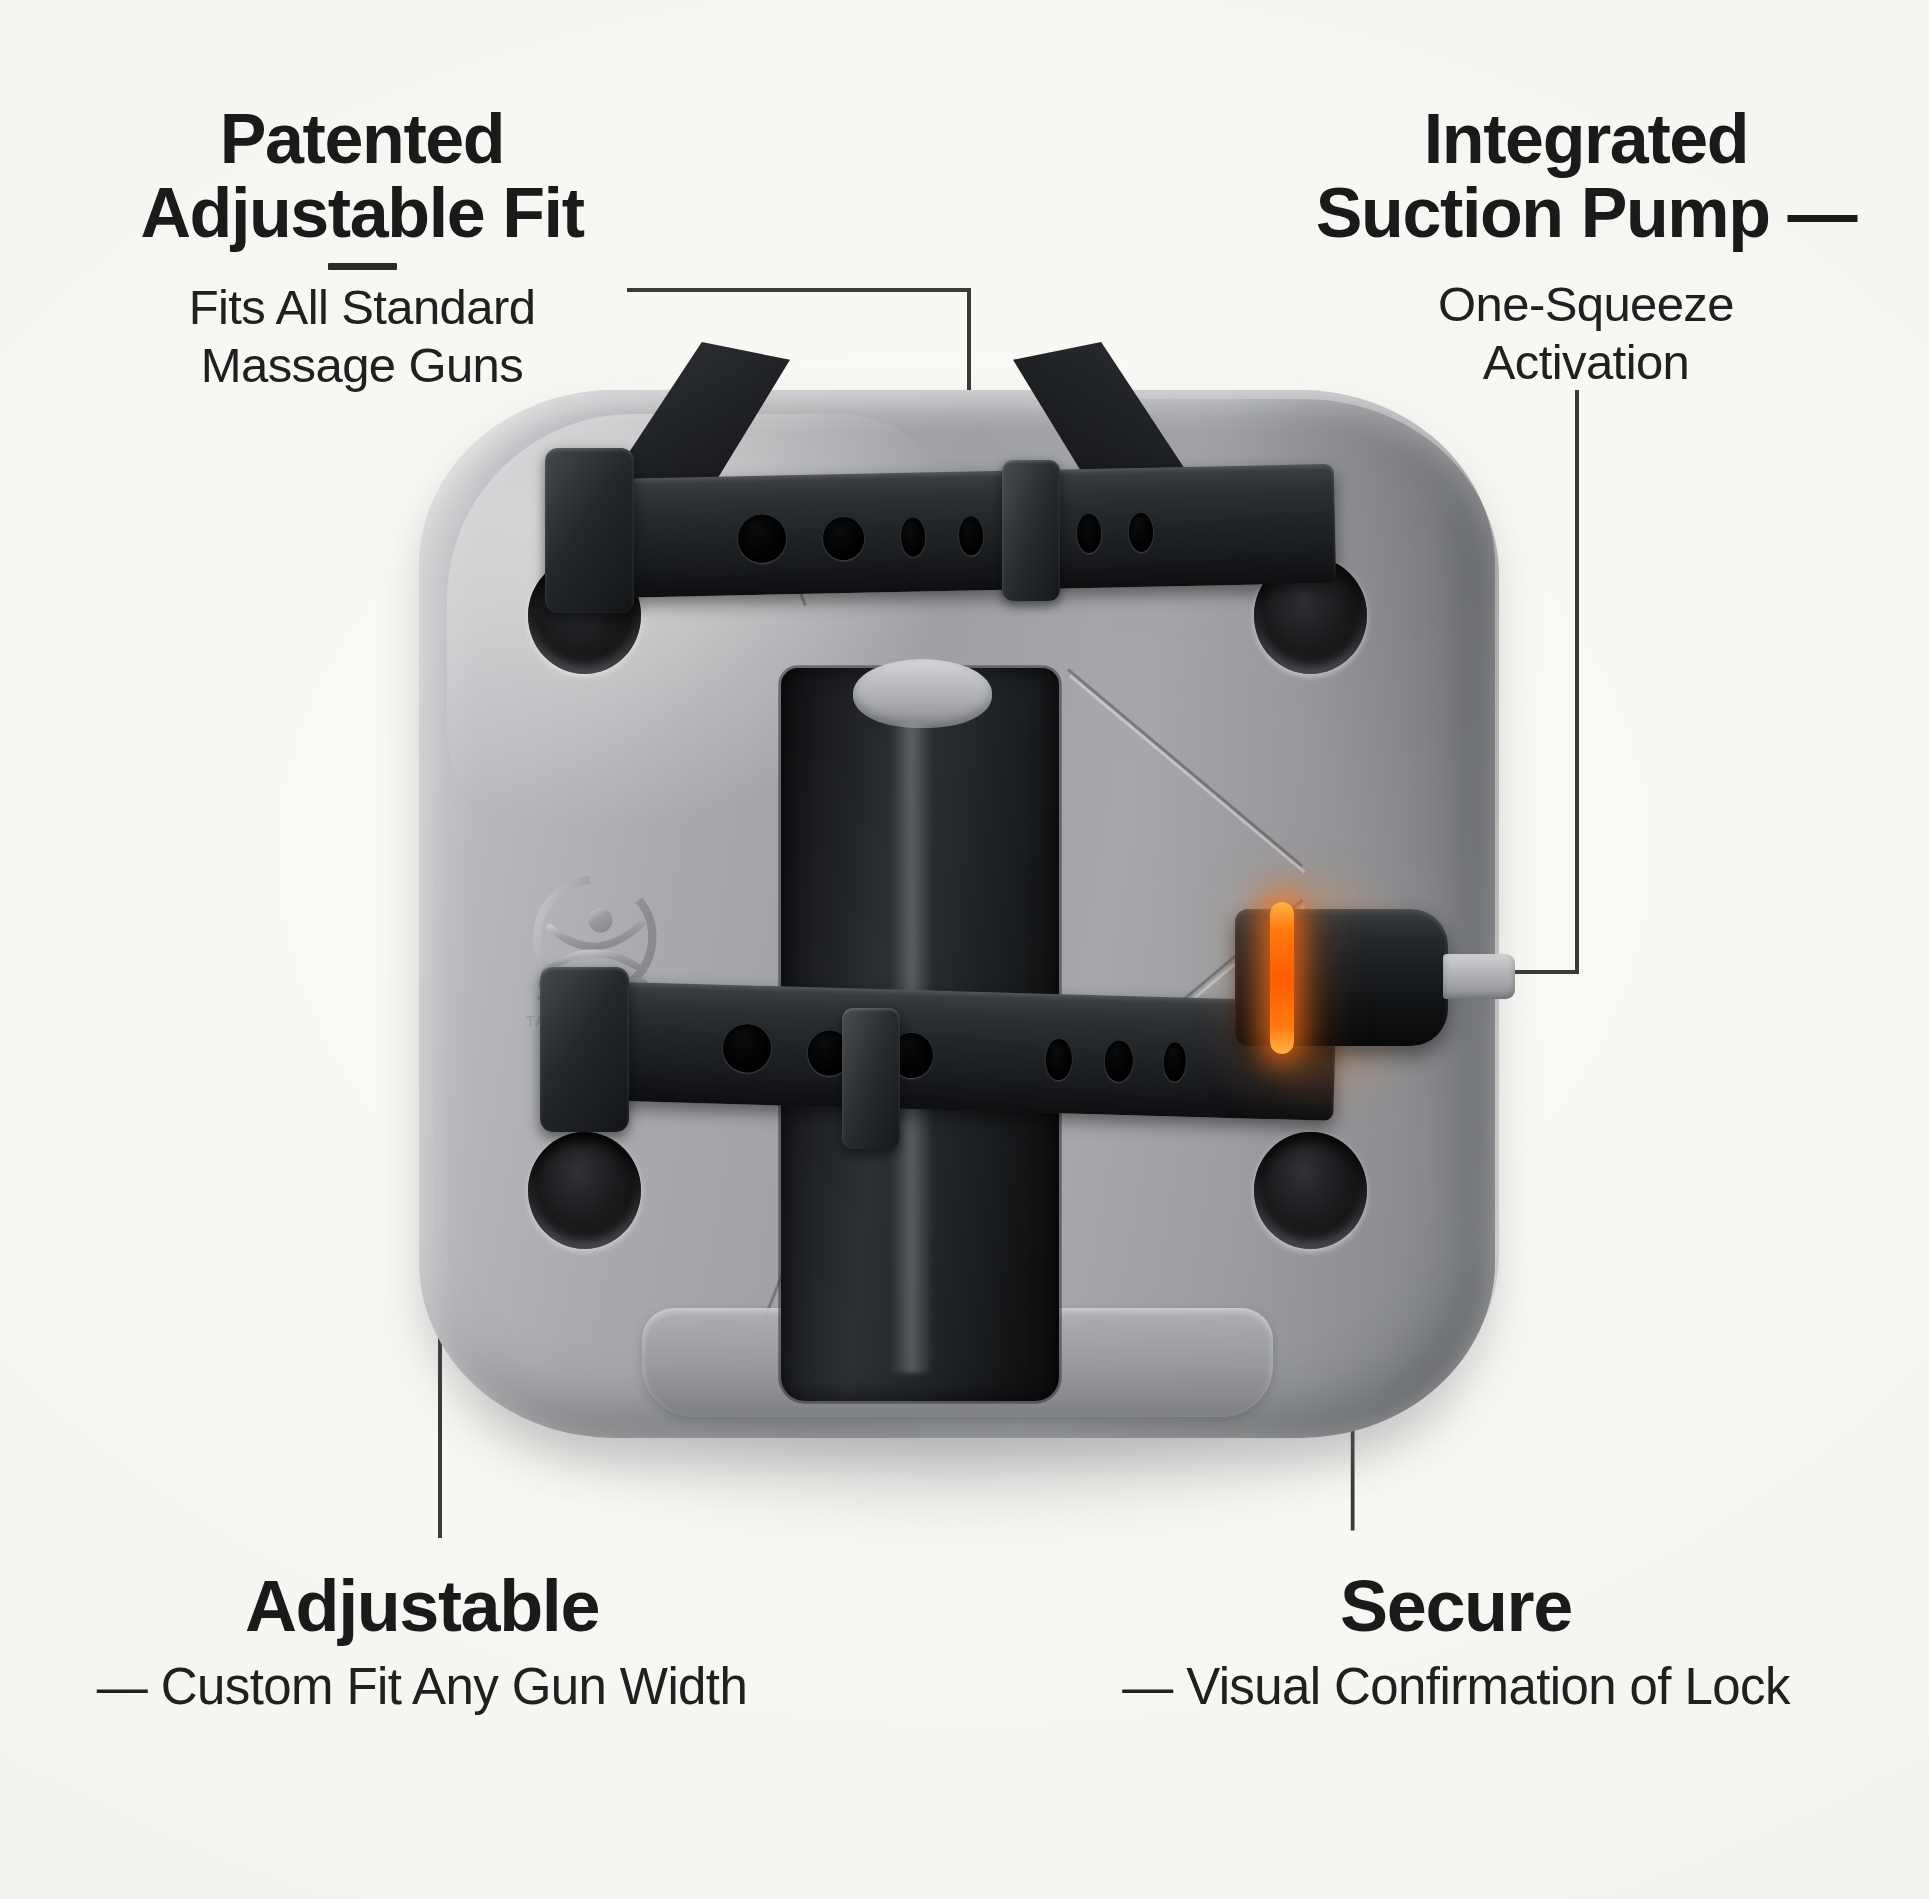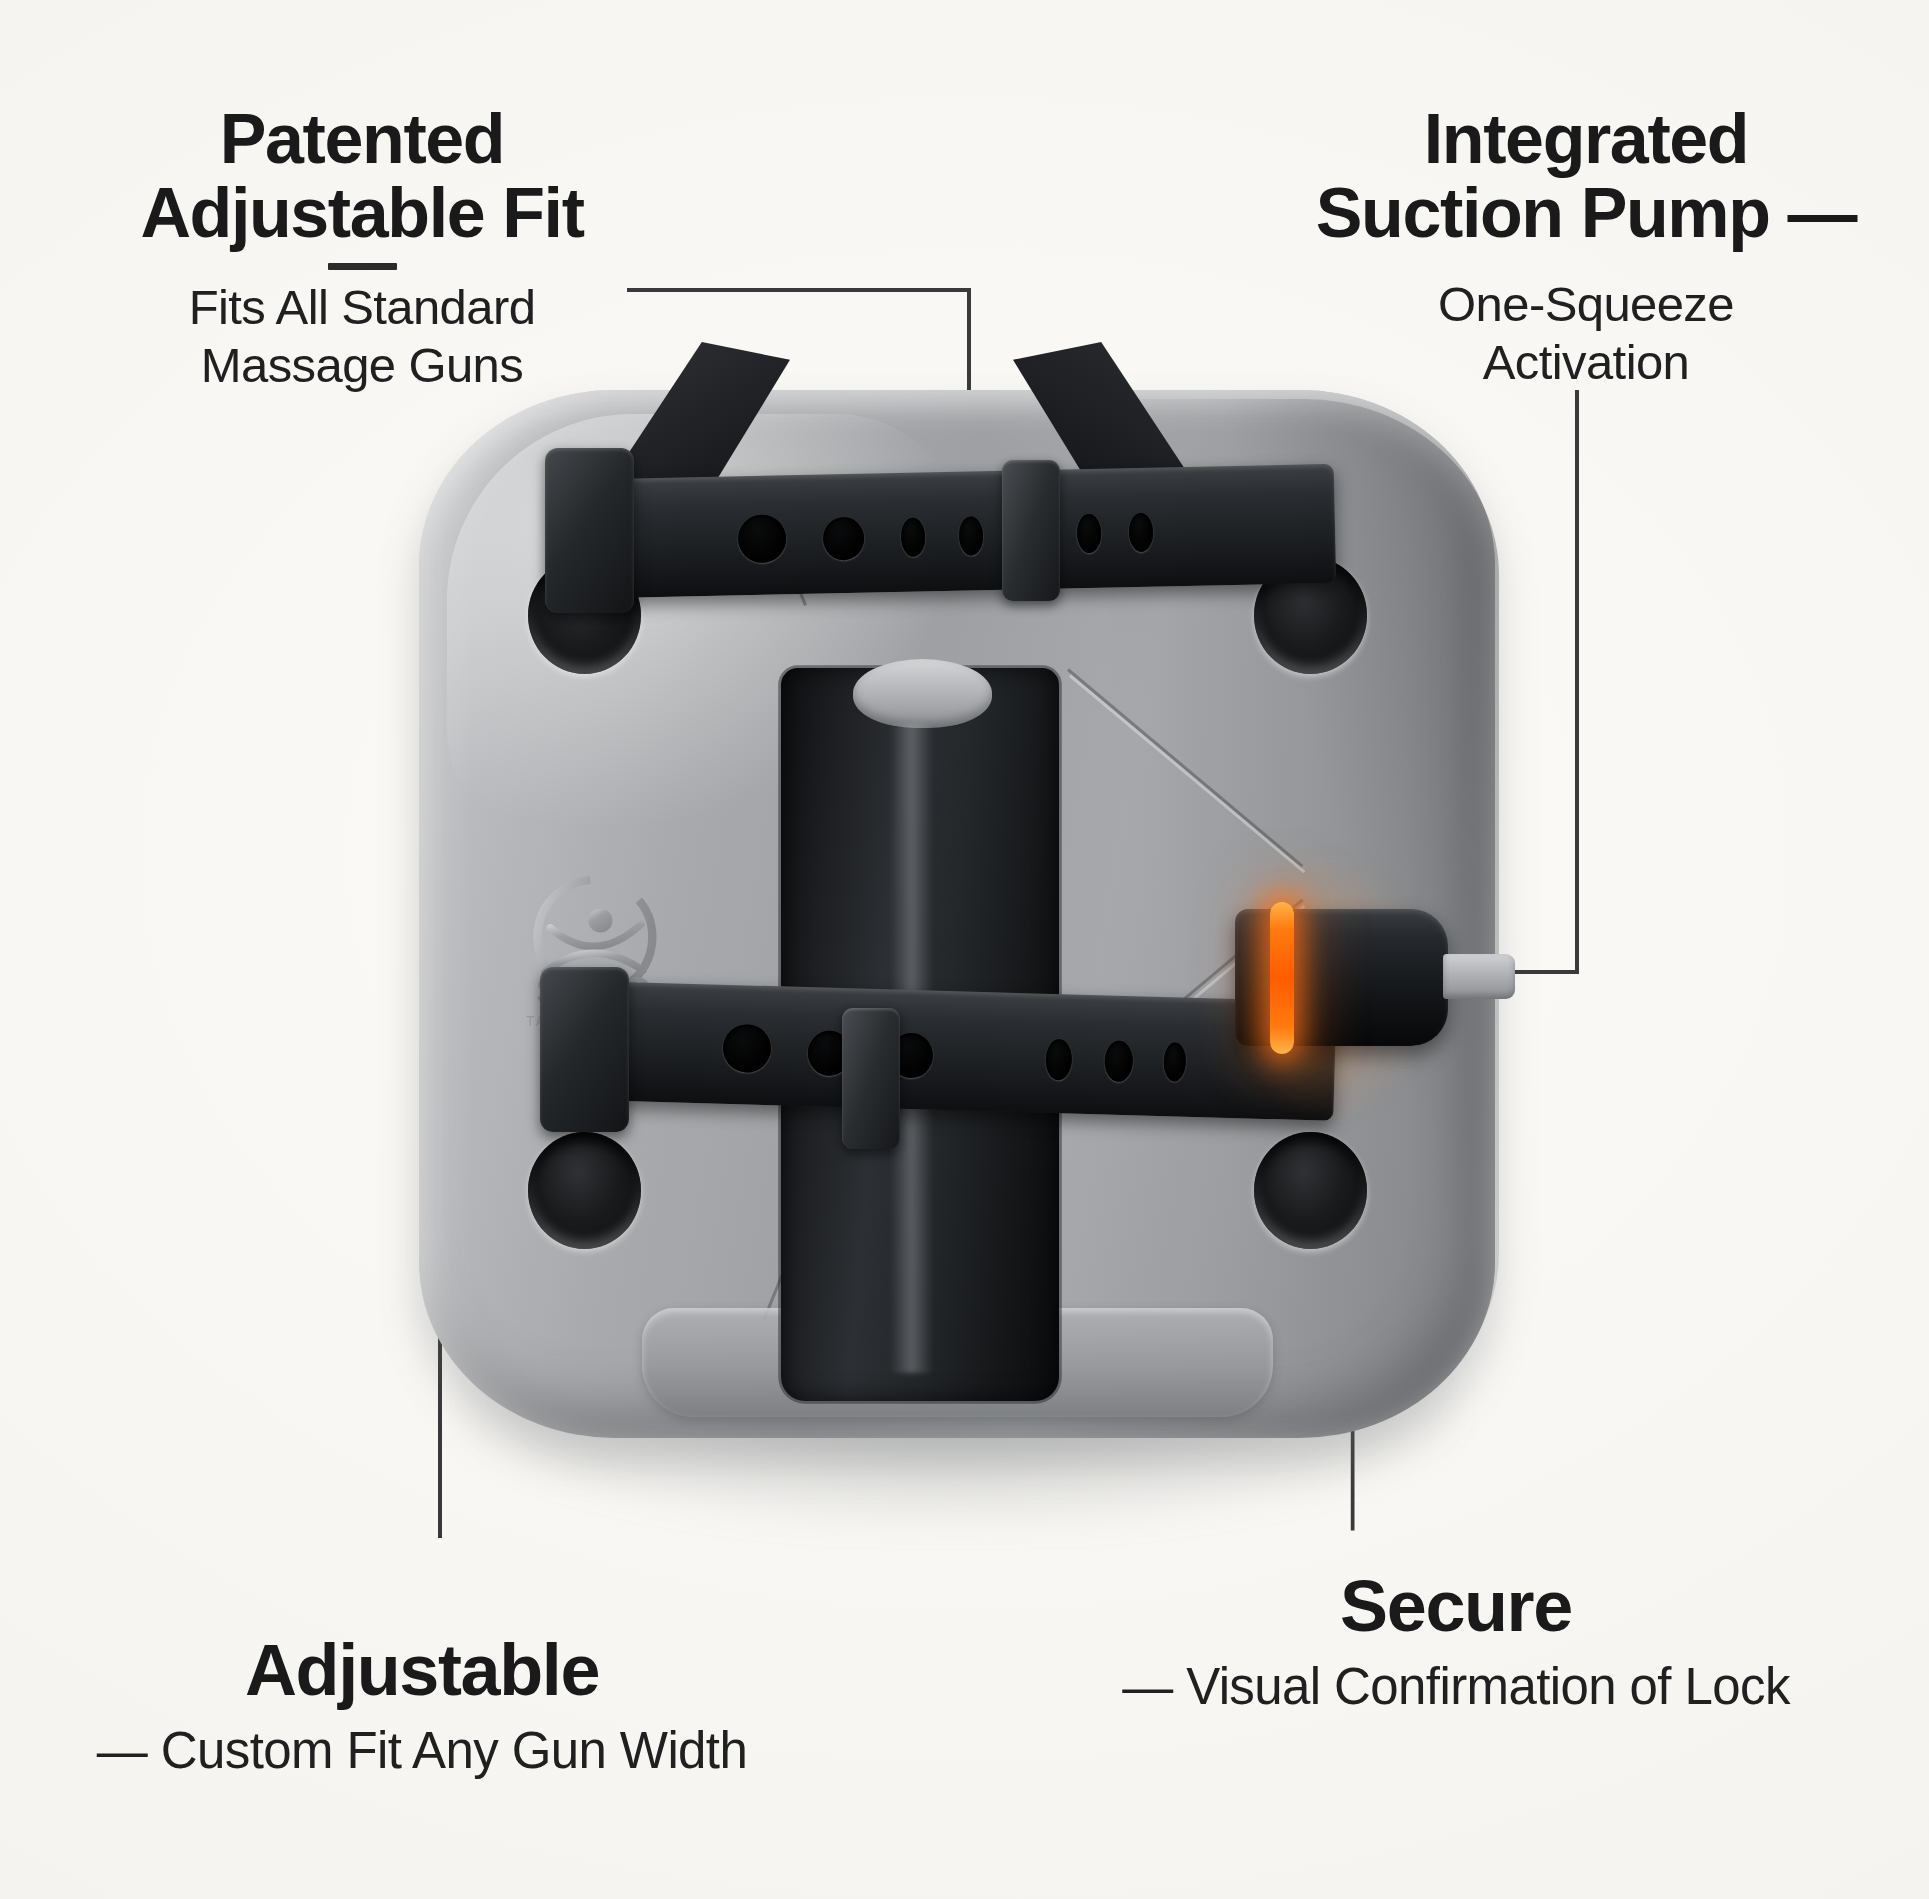--- a/index.html
+++ b/index.html
@@ -27,21 +27,21 @@
     width:69px; height:6.5px; background:#2a2a2a;
     margin:13px auto 9.3px auto; border-radius:0.9px;
   }
   .callout .sub {
     font-size:49px; font-weight:500; color:#202020;
     line-height:1.18; letter-spacing:-0.6px;
   }
 
   #c-tl { left:65px;  top:102px;  width:594px; }
   #c-tr { left:1289px;top:102px;  width:594px; }
-  #c-bl { left:37px;  top:1632px; width:770px; }
+  #c-bl { left:37px;  top:1568px; width:770px; }
   #c-br { left:1057px;top:1568px; width:798px; }
 
   #c-bl .hl, #c-br .hl { font-size:72px; }
   #c-bl .sub, #c-br .sub { font-size:51px; margin-top:13px; }
 
   
   .lead { position:absolute; background:#3a3a3a; }
   .lead.h { height:3.7px; }
   .lead.v { width:3.7px; }
   .dot {

